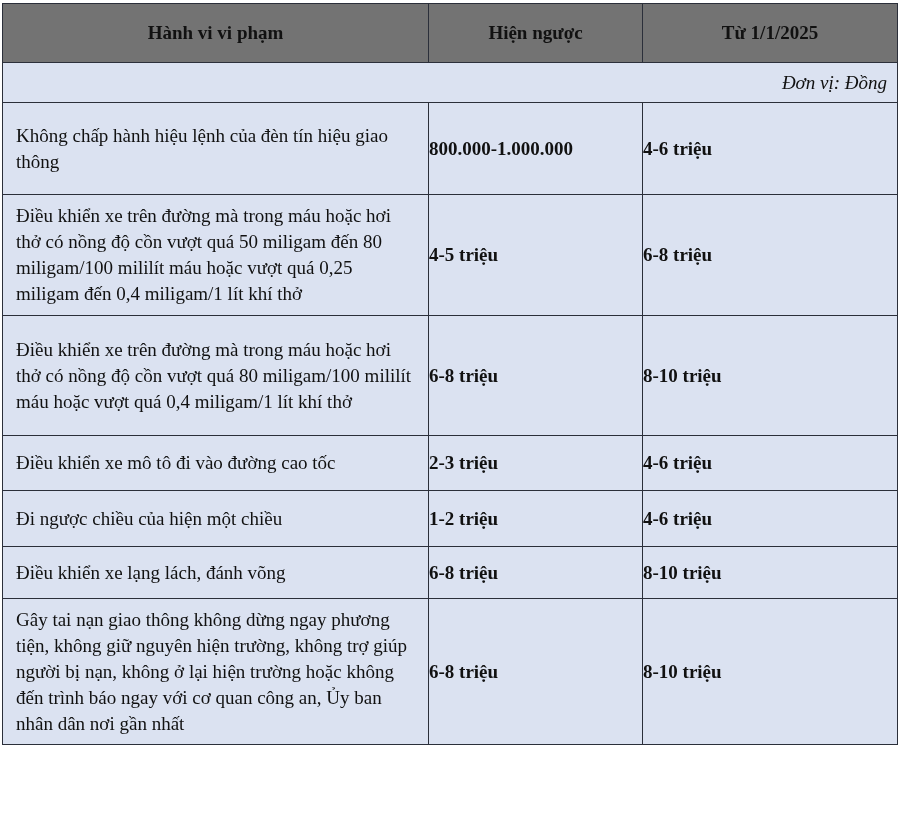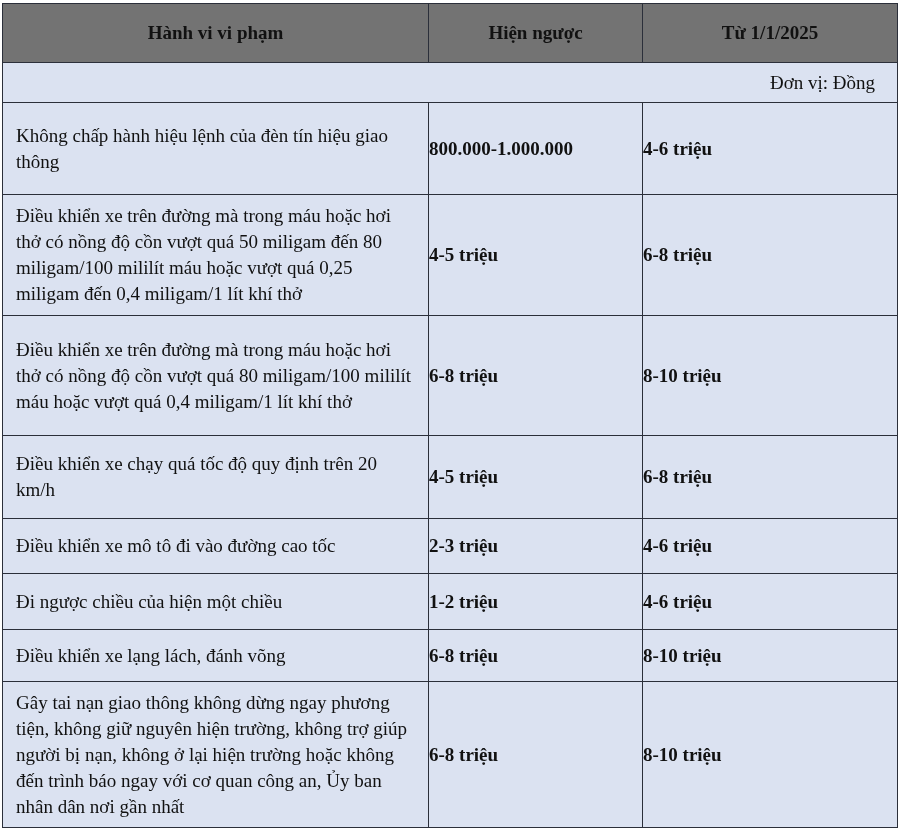--- a/index.html
+++ b/index.html
@@ -36,22 +36,23 @@
       background: #737373;
       height: 58px;
       font-weight: bold;
       font-size: 19px;
       text-align: center;
     }
     .unit td {
       background: #dbe2f1;
       height: 39px;
       text-align: right;
+      font-style: italic;
       font-size: 19px;
-      padding-right: 22px;
+      padding-right: 10px;
     }
     .row td {
       background: #dbe2f1;
       font-size: 19px;
     }
     .row td.desc {
       text-align: left;
       padding: 0 12px 0 13px;
       line-height: 26px;
     }
@@ -92,25 +93,20 @@
       <td class="val">4-5 triệu</td>
       <td class="val">6-8 triệu</td>
     </tr>
 
     <tr class="row" style="height:120px">
       <td class="desc">Điều khiển xe trên đường mà trong máu hoặc hơi thở có nồng độ cồn vượt quá 80 miligam/100 mililít máu hoặc vượt quá 0,4 miligam/1 lít khí thở</td>
       <td class="val">6-8 triệu</td>
       <td class="val">8-10 triệu</td>
     </tr>
 
-    <tr class="row" style="height:83px">
-      <td class="desc">Điều khiển xe chạy quá tốc độ quy định trên 20 km/h</td>
-      <td class="val">4-5 triệu</td>
-      <td class="val">6-8 triệu</td>
-    </tr>
 
     <tr class="row" style="height:55px">
       <td class="desc">Điều khiển xe mô tô đi vào đường cao tốc</td>
       <td class="val">2-3 triệu</td>
       <td class="val">4-6 triệu</td>
     </tr>
 
     <tr class="row" style="height:56px">
       <td class="desc">Đi ngược chiều của hiện một chiều</td>
       <td class="val">1-2 triệu</td>

